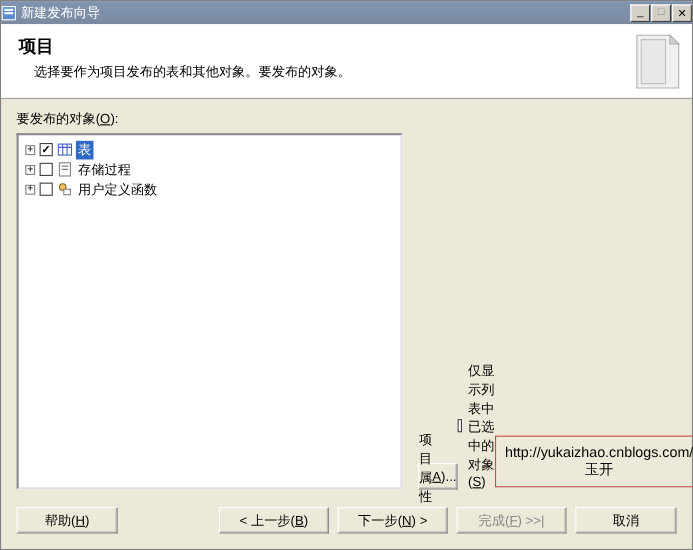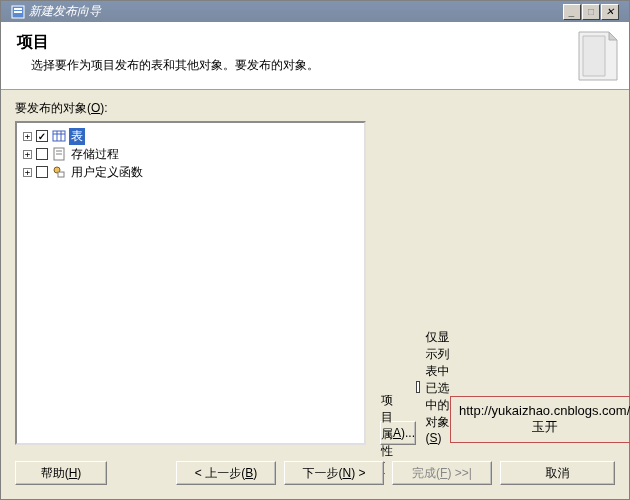--- a/index.html
+++ b/index.html
@@ -1,18 +1,18 @@
 <!DOCTYPE html>
 <html><head>
 <meta charset="utf-8">
 <style>
 * { box-sizing: border-box; margin: 0; padding: 0; font-family: "Microsoft YaHei", SimSun, sans-serif; }
 body { background: #fff; width: 630px; height: 500px; overflow: hidden; }
 .window { width: 630px; height: 500px; border: 1px solid #808080; background: #ece9d8; display: flex; flex-direction: column; }
-.titlebar { height: 21px; background: linear-gradient(to bottom, #8194b0, #7a8aa0); display: flex; align-items: center; padding: 0 10px; color: #fff; font-size: 12px; font-style: italic; }
+.titlebar { height: 21px; background: linear-gradient(to bottom, #8194b0, #7a8aa0); display: flex; align-items: center; padding: 0 0; color: #fff; font-size: 12px; }
 .titlebar .icon { width: 14px; height: 14px; margin-right: 4px; display: inline-flex; }
 .title-controls { margin-left: auto; display: flex; }
 .title-btn { width: 18px; height: 16px; background: #d4d0c8; border: 1px solid #fff; border-right-color: #404040; border-bottom-color: #404040; margin-left: 1px; display: flex; align-items: center; justify-content: center; font-size: 10px; color: #000; font-family: Arial; }
 .title-btn.disabled { color: #888; }
 .header { background: #fff; padding: 10px 16px 8px 16px; height: 68px; position: relative; border-bottom: 1px solid #a0a0a0; }
 .header h1 { font-size: 16px; font-weight: bold; margin-bottom: 4px; }
 .header p { font-size: 12px; margin-left: 14px; }
 .header-graphic { position: absolute; right: 8px; top: 6px; width: 48px; height: 56px; }
 .body { flex: 1; padding: 10px 14px 6px 14px; display: flex; flex-direction: column; }
 .body-label { font-size: 12px; margin-bottom: 4px; }
@@ -146,19 +146,19 @@
     <div class="footer-btn" style="width:100px">
       <span>下一步(</span>
         <span class="u">N</span>
         <span>) &gt;</span>
     </div>
     <div class="footer-btn disabled" style="width:100px">
       <span>完成(</span>
         <span class="u">F</span>
         <span>) &gt;&gt;|</span>
     </div>
-    <div class="footer-btn" style="width:115px">
+    <div class="footer-btn" style="width:92px">
       <span>取消</span>
     </div>
   </div>
 </div>
 
 <div class="bg-watermark">@51CTO博客</div>
 
 </body></html>

